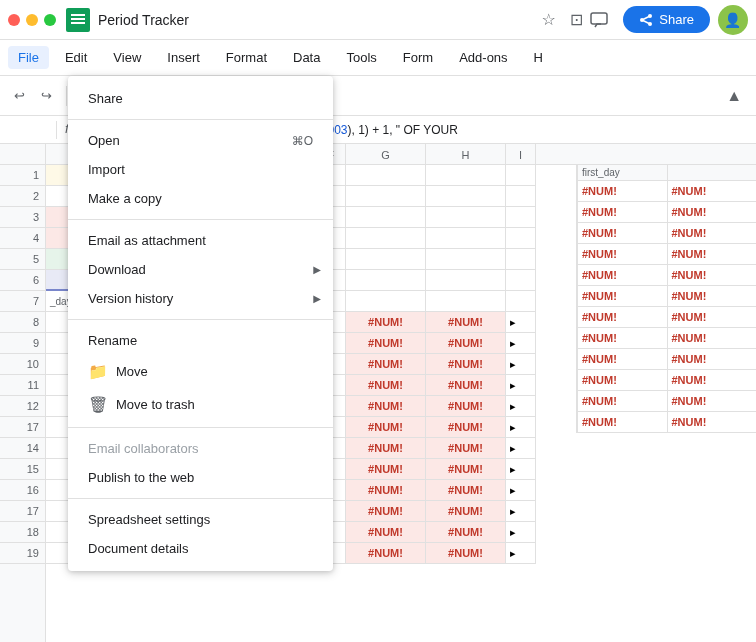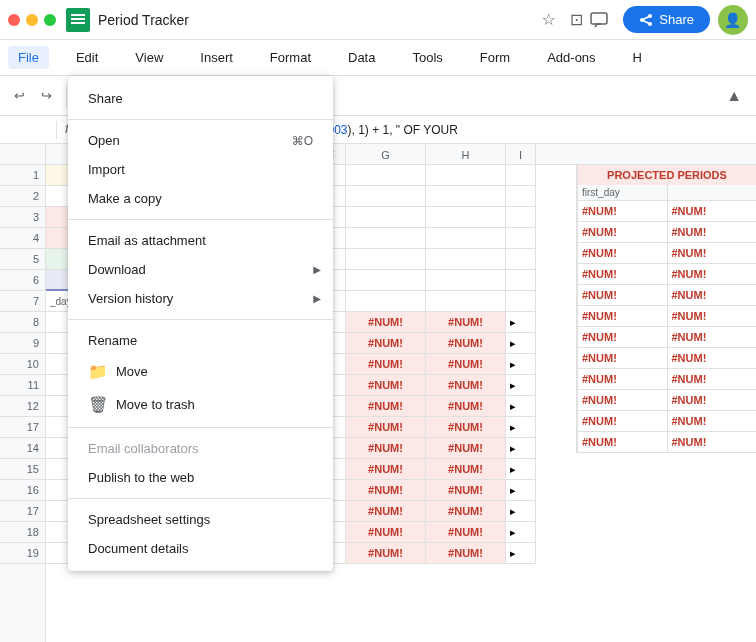--- a/index.html
+++ b/index.html
@@ -26,21 +26,21 @@
     .star-icon, .folder-icon { color: #5f6368; font-size: 16px; cursor: pointer; }
 
     
     .menu-bar {
       display: flex;
       align-items: center;
       height: 36px;
       padding: 0 8px;
       background: #fff;
       border-bottom: 1px solid #e0e0e0;
-      gap: 17px;
+      gap: 6px;
     }
     .menu-item {
       padding: 4px 10px;
       font-size: 13px;
       color: #202124;
       cursor: pointer;
       border-radius: 4px;
       white-space: nowrap;
     }
     .menu-item.active { background: #e8f0fe; color: #1a73e8; }
@@ -597,21 +597,20 @@
       <div class="grid-cell" style="min-width:80px"></div>
       <div class="grid-cell" style="min-width:100px"></div>
       <div class="grid-cell" style="min-width:90px"></div>
       <div class="grid-cell" style="min-width:30px"></div>
       <div class="grid-cell cell-num-error" style="min-width:80px">#NUM!</div>
       <div class="grid-cell cell-num-error" style="min-width:80px">#NUM!</div>
       <div class="grid-cell" style="min-width:30px">▸</div>
     </div>
 
     <div class="projected-panel">
-      <div class="projected-header">PROJECTED PERIODS</div>
       <div class="projected-col-header">
         <div class="proj-col">first_day</div>
         <div class="proj-col" style="border-right:none;"></div>
       </div>
       <div class="proj-row">
         <div class="proj-cell">#NUM!</div>
         <div class="proj-cell" style="border-right:none;">#NUM!</div>
       </div>
       <div class="proj-row">
         <div class="proj-cell">#NUM!</div>

